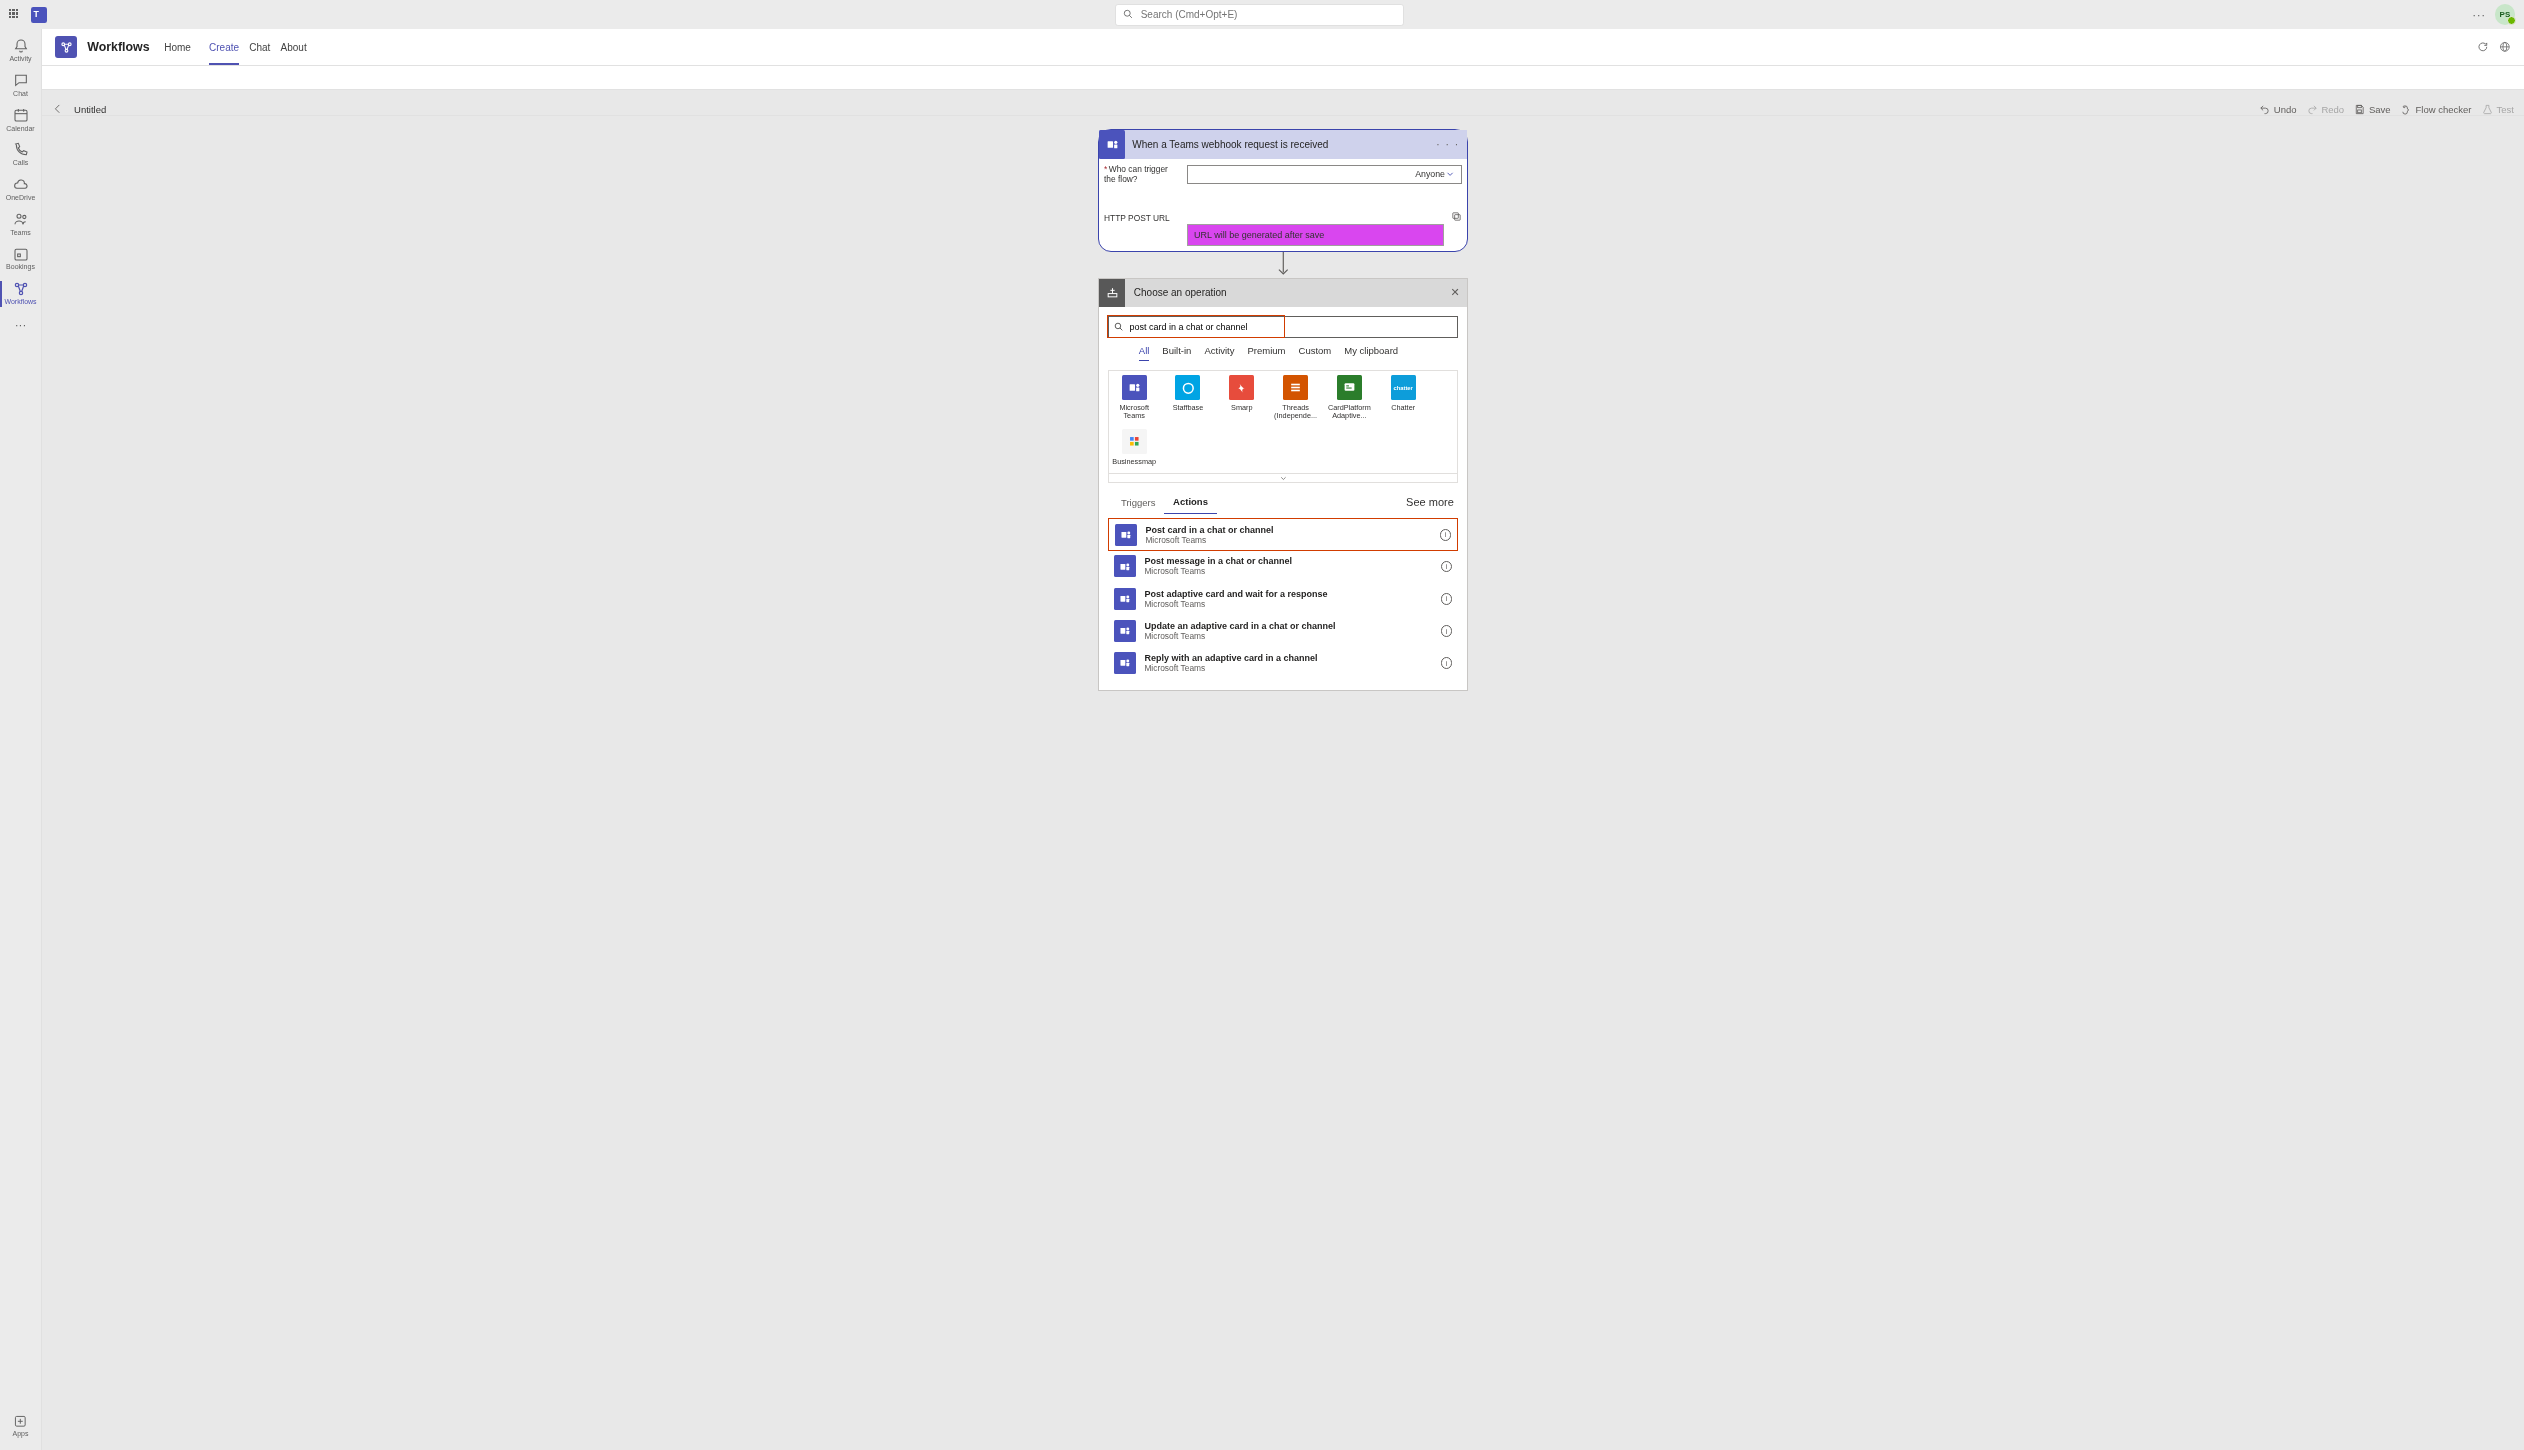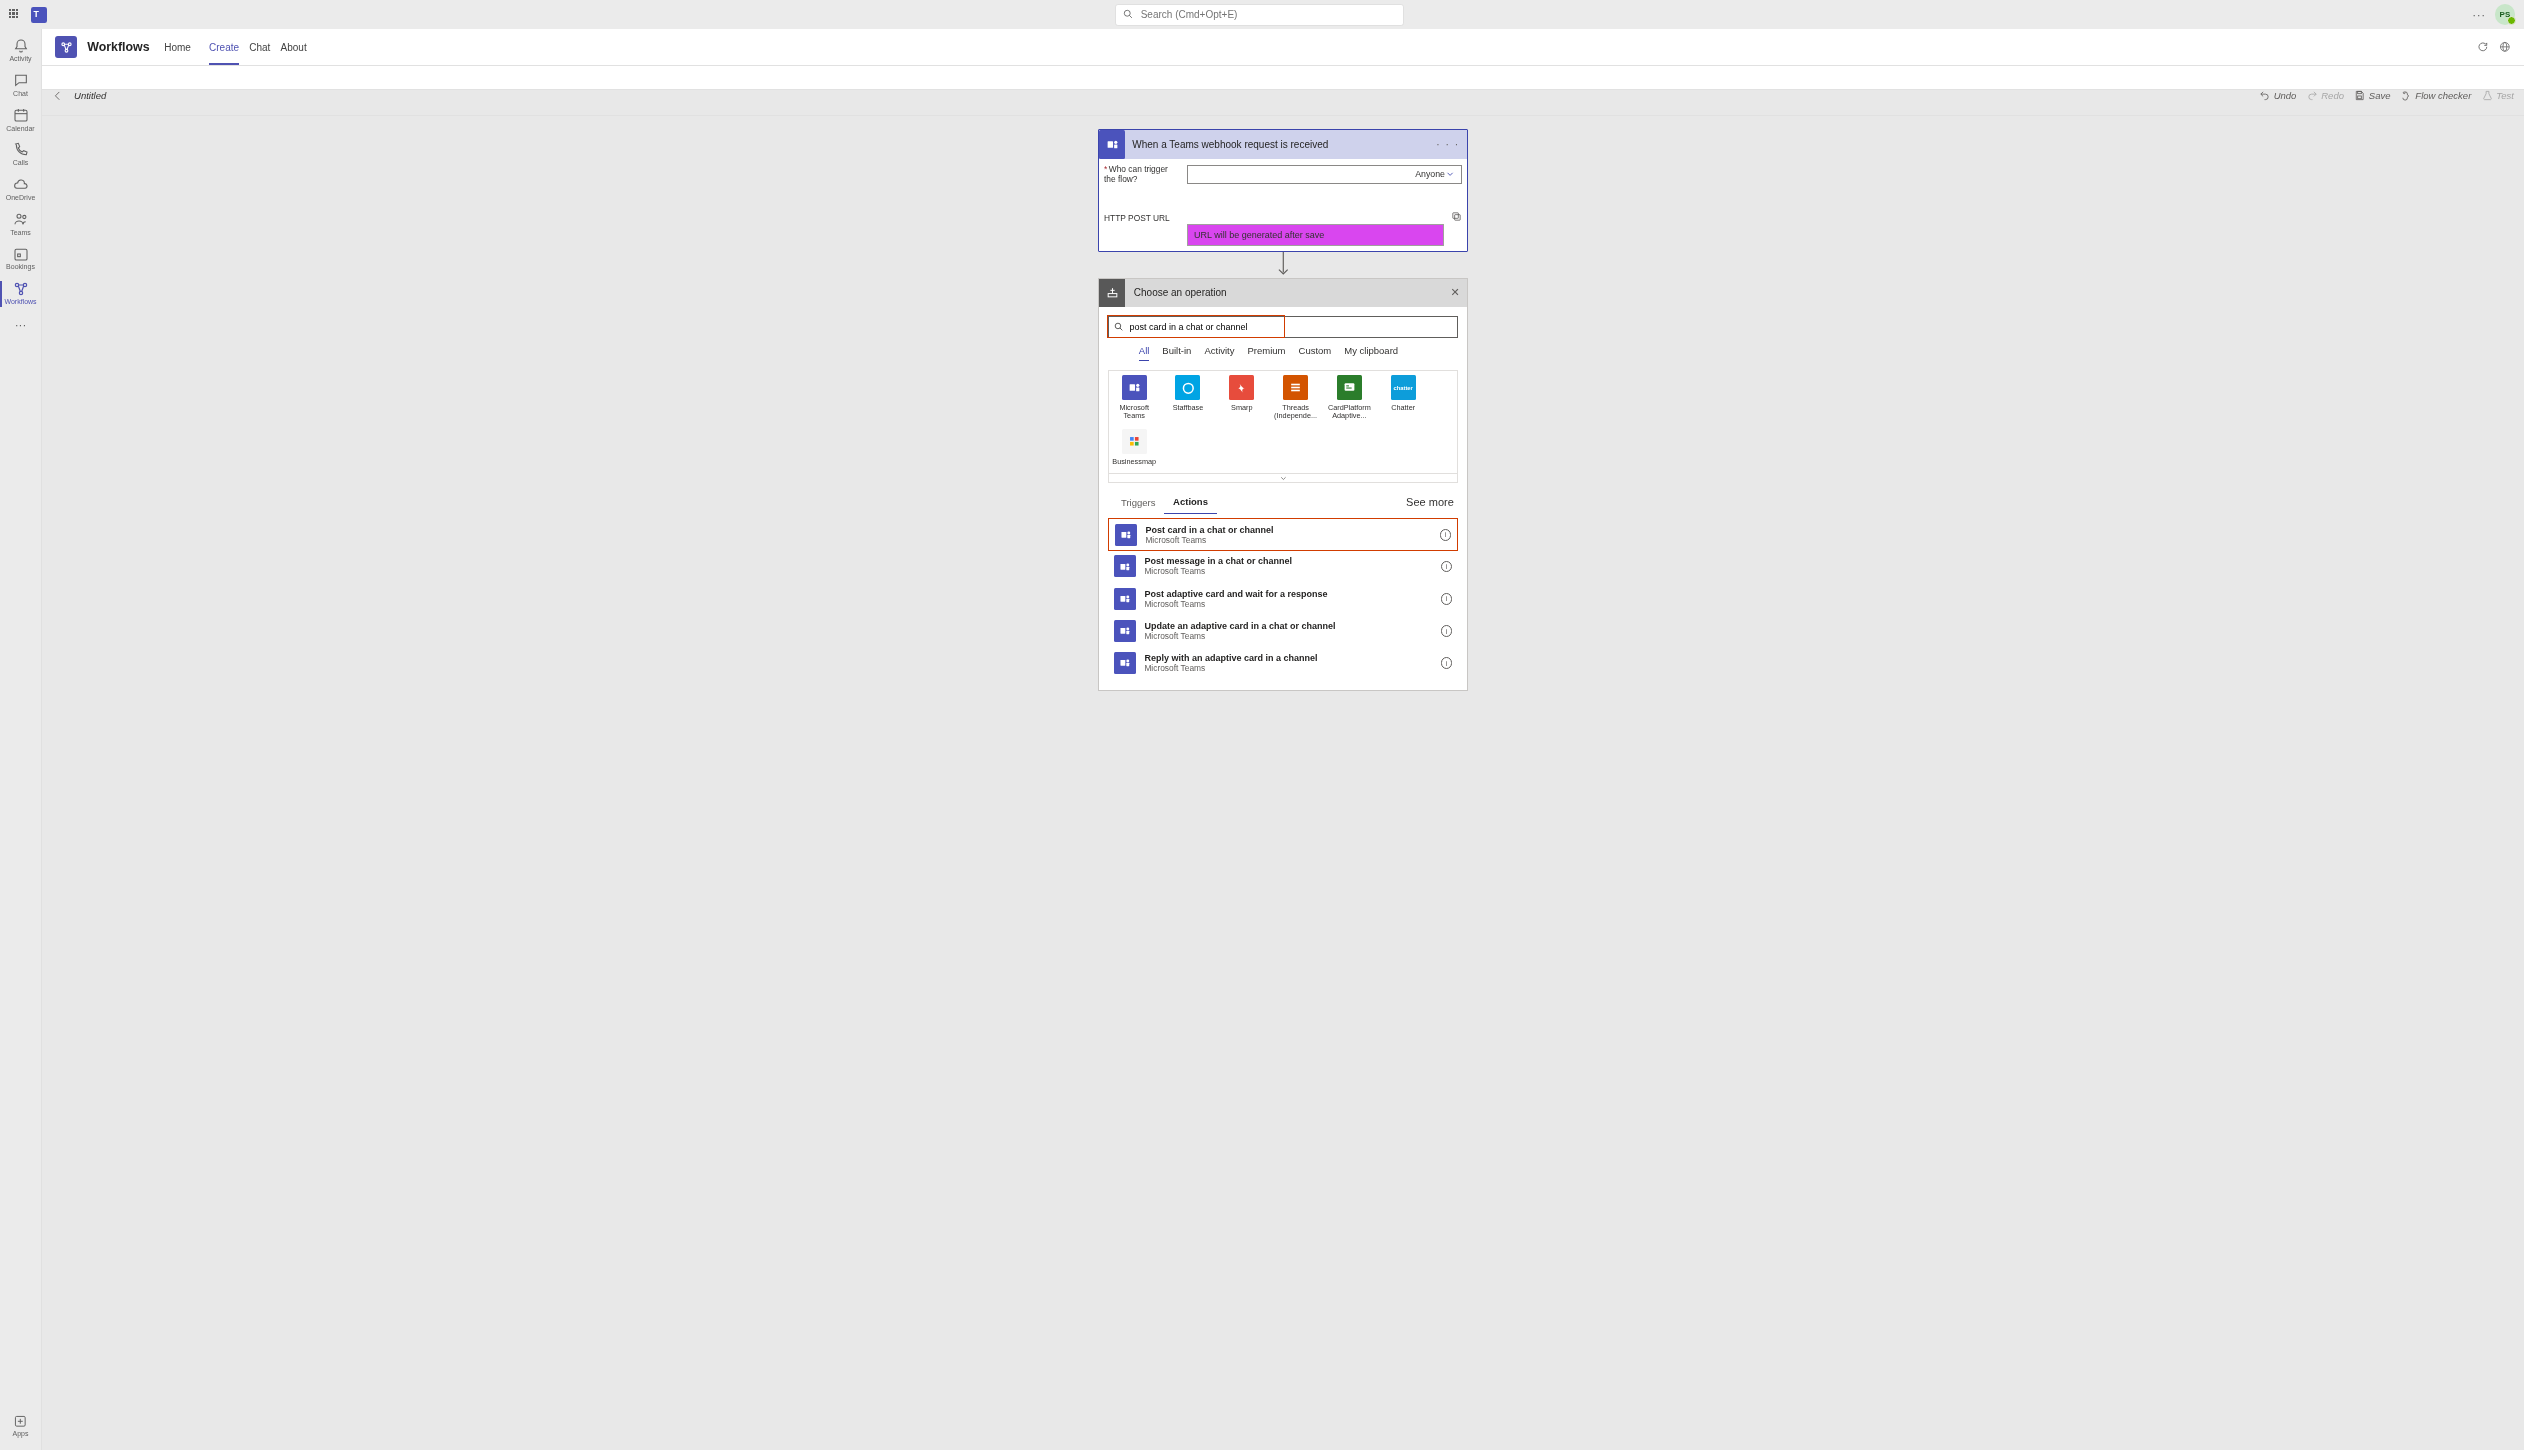--- a/index.html
+++ b/index.html
@@ -46,30 +46,30 @@
 .app-tab { font-size: 10px; color: #424242; cursor: pointer; height: 100%; display:flex; align-items:center; position:relative; }
 .app-tab.active { color: #4f52b2; margin-left: 8px; }
 .app-tab.active::after { content:""; position:absolute; bottom:0; left:0; right:0; height:2.2px; background:#4f52b2; }
 .app-header-right { margin-left:auto; display:flex; gap:10.2px; color:#616161; }
 .icon-btn { cursor:pointer; display:flex; align-items:center; }
 
 
 .spacer-row { height: 24px; background:#fff; border-bottom: 0.7px solid #e1e1e1; }
 
 
-.toolbar { height: 26px; background: #e8e8e8; display: flex; align-items: flex-start; padding: 0 10.2px; gap: 10.2px; color: #605e5c; border-bottom:0.7px solid #e1e1e1;font-style:italic; }
+.toolbar { height: 26px; background: #e8e8e8; display: flex; align-items: flex-end; padding: 0 10.2px; gap: 10.2px; color: #605e5c; border-bottom:0.7px solid #e1e1e1; }
 .toolbar-left { display:flex; align-items:center; gap:10.2px; }
 .toolbar-title { font-size: 9.5px; color: #323130; }
 .toolbar-right { margin-left:auto; display:flex; gap:10.2px; }
 .toolbar-btn { display:flex; align-items:center; gap:3.7px; font-size: 9.5px; cursor:pointer; color:#605e5c; }
 .toolbar-btn.disabled { color:#a6a6a6; }
 
 
 .canvas { flex:1; background:#e8e8e8; overflow:auto; display:flex; flex-direction:column; align-items:center; padding-top:13px; }
-.card { width: 370px; background:#fff; border: 1.5px solid #3b44ac; border-radius:1px; }
+.card { width: 370px; background:#fff; border: 1.5px solid #3b44ac; border-radius:13px; }
 .card-header { height: 29px; background: #cfd2ec; display:flex; align-items:center; padding: 0 7.3px; gap: 8.8px; }
 .card-header-icon { width: 20.5px; height: 20.5px; background: #4b53bc; border-radius:1.5px; display:flex; align-items:center; justify-content:center; margin-left:-7.3px; margin-right:-1.5px; width:26px; height:29px; }
 .card-header-title { font-size: 10px; color: #201f1e; flex:1; }
 .card-header-more { color:#605e5c; cursor:pointer; letter-spacing:1.5px; font-size:10.2px; }
 .card-body { padding: 5px; display:flex; flex-direction:column; gap: 5.8px; }
 .field-row { display:flex; align-items:center; gap: 7.3px; }
 .field-label { width: 76px; font-size: 8.4px; color: #323130; }
 .field-label .req { color:#a4262c; margin-right:1.5px; }
 .dropdown { flex:1; border:0.7px solid #8a8886; height: 19px; display:flex; align-items:center; justify-content:flex-end; padding: 0 5.8px; font-size: 8.8px; color:#323130; cursor:pointer; }
 .dropdown svg { color:#3b44ac; }

